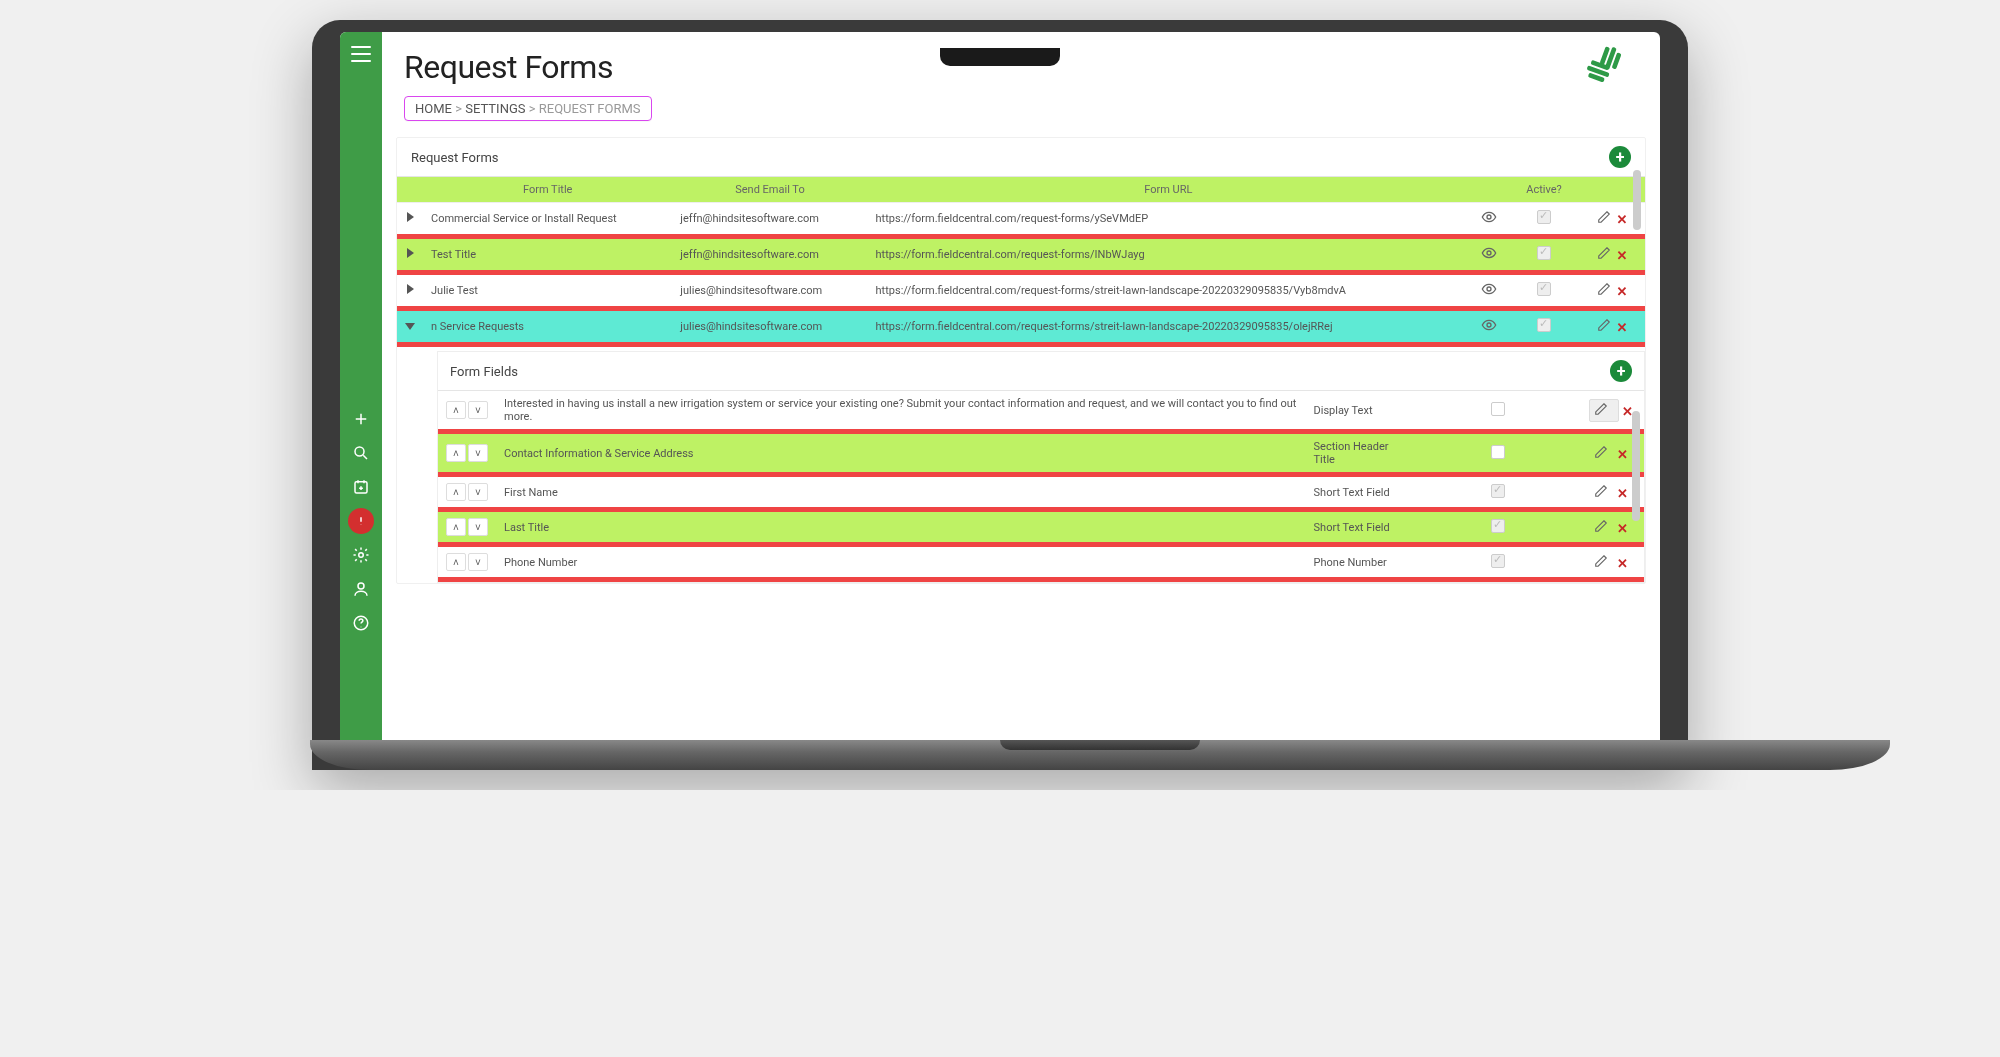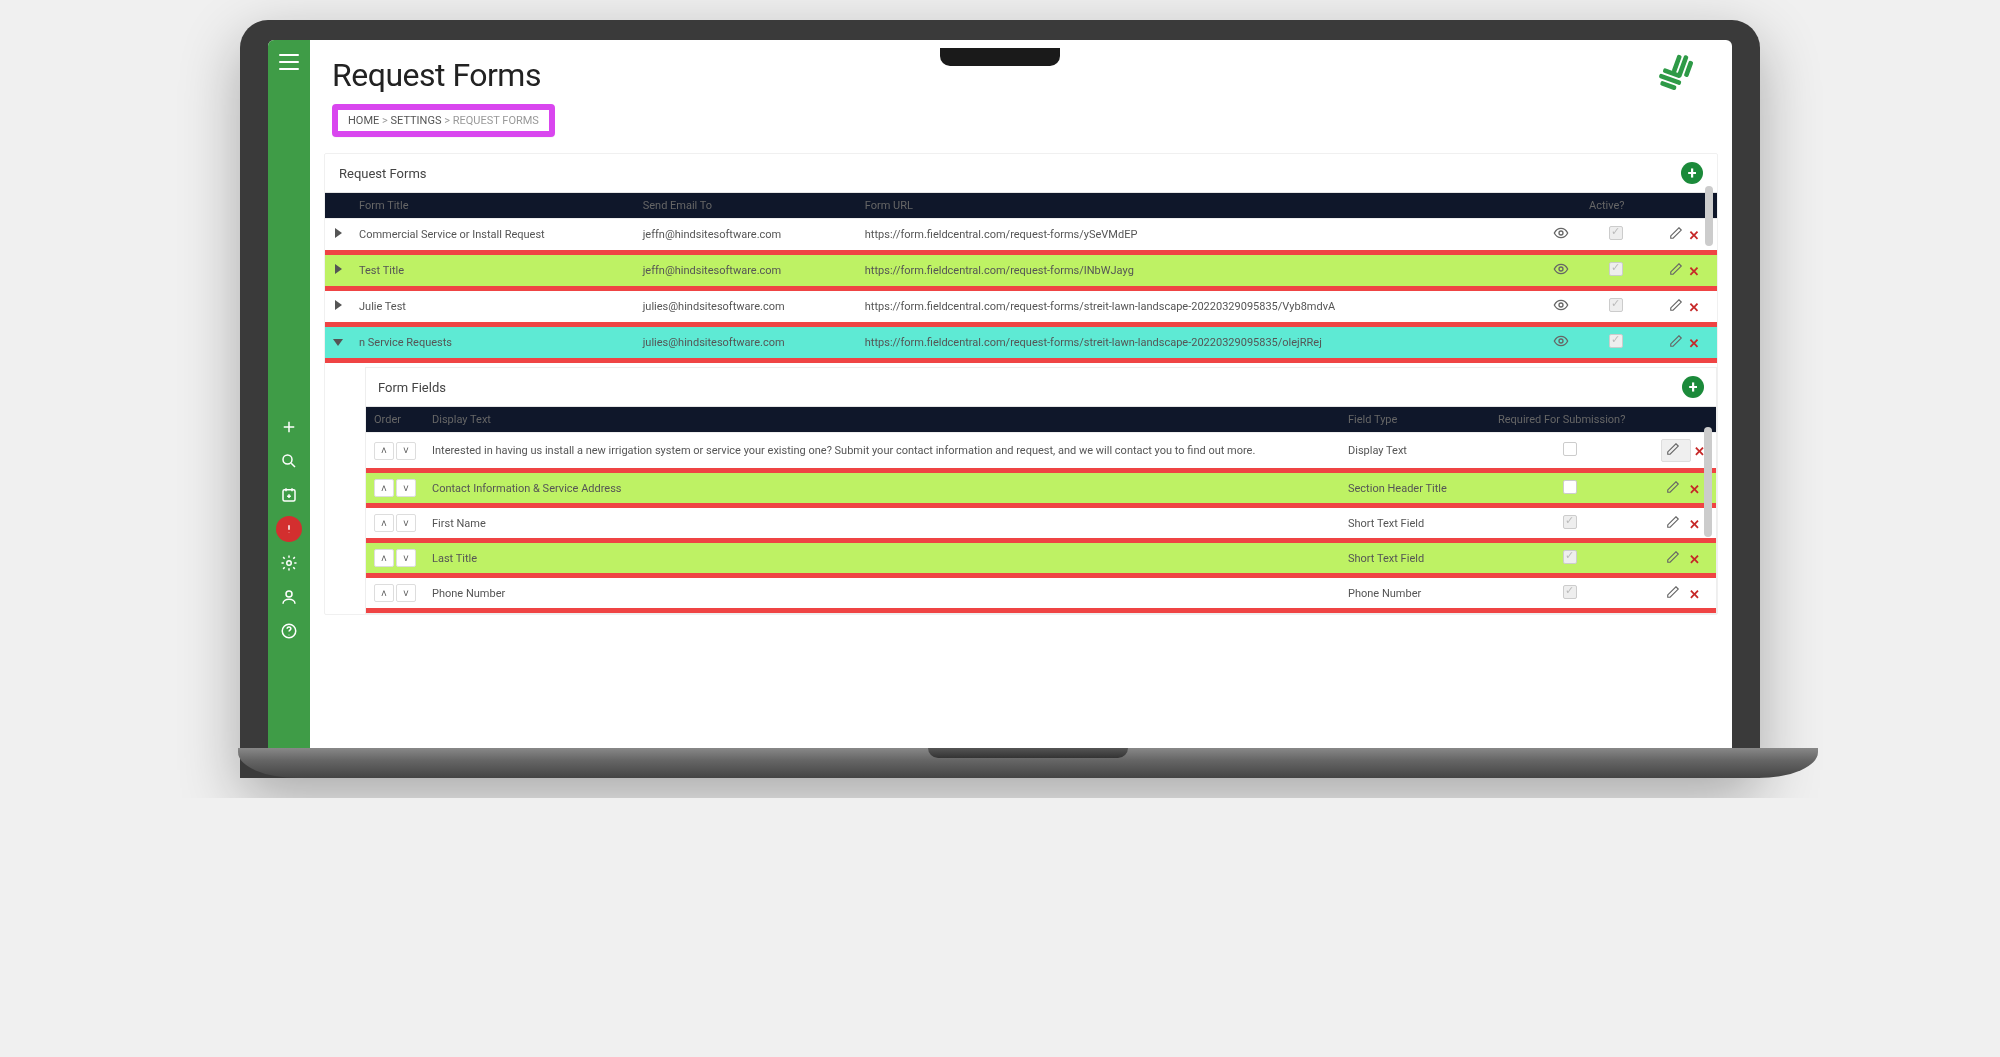--- a/index.html
+++ b/index.html
@@ -1,40 +1,40 @@
 <!DOCTYPE html>
 <html><head>
 <meta charset="utf-8">
 <style>
 *{box-sizing:border-box;margin:0;padding:0;font-family:-apple-system,BlinkMacSystemFont,"Segoe UI",Roboto,Arial,sans-serif}
 body{background:#f0f0f0;display:flex;justify-content:center;align-items:flex-start;padding:20px}
-.laptop{width:1520px;background:#3a3a3a;border-radius:28px 28px 0 0;padding:20px 28px 0 28px;position:relative;box-shadow:0 20px 60px rgba(0,0,0,.3)}
+.laptop{width:1376px;background:#3a3a3a;border-radius:28px 28px 0 0;padding:12px 28px 0 28px;position:relative;box-shadow:0 20px 60px rgba(0,0,0,.3)}
 .notch{position:absolute;top:28px;left:50%;transform:translateX(-50%);width:120px;height:18px;background:#1a1a1a;border-radius:0 0 10px 10px;z-index:100}
 .screen{background:#fff;border-radius:6px 6px 0 0;height:710px;display:flex;overflow:hidden}
 .base{width:1580px;height:30px;background:linear-gradient(180deg,#888 0%,#666 40%,#444 100%);border-radius:0 0 60px 60px / 0 0 26px 26px;margin:-2px -30px 0 -30px;position:relative}
 .base::before{content:"";position:absolute;left:50%;top:0;transform:translateX(-50%);width:200px;height:10px;background:linear-gradient(180deg,#555,#333);border-radius:0 0 12px 12px}
 .sidebar{width:42px;background:#3f9c47;display:flex;flex-direction:column;align-items:center;padding-top:14px;gap:0;flex-shrink:0}
 .sidebar .hamburger{width:20px;height:16px;display:flex;flex-direction:column;justify-content:space-between;cursor:pointer;margin-bottom:340px}
 .sidebar .hamburger span{height:2px;background:#fff;border-radius:1px}
 .sidebar .icon-btn{width:26px;height:26px;display:flex;align-items:center;justify-content:center;color:#fff;cursor:pointer;margin:4px 0}
 .sidebar .icon-btn.alert{background:#d32f2f;border-radius:50%}
 .sidebar svg{width:18px;height:18px;stroke:#fff;fill:none;stroke-width:2}
 .main{flex:1;display:flex;flex-direction:column;overflow:hidden}
 .topbar{display:flex;align-items:center;justify-content:space-between;padding:12px 28px 6px 22px}
 .page-title{font-size:32px;font-weight:400;color:#222;letter-spacing:-.5px}
 .logo{width:46px;height:46px}
 .breadcrumb-wrap{padding:0 22px 8px 22px}
-.breadcrumb{display:inline-block;background:#fff;border:6px solid #d946ef;border-radius:4px;padding:4px 10px;font-size:11px;color:#999;box-shadow:0 1px 1px rgba(0,0,0,.03)}
+.breadcrumb{display:inline-block;background:#fff;border:1px solid #d946ef;border-radius:4px;padding:4px 10px;font-size:13px;color:#999;box-shadow:0 1px 1px rgba(0,0,0,.03)}
 .breadcrumb a{color:#555;text-decoration:none}
 .content{flex:1;padding:8px 14px;overflow-y:auto;background:#fff;position:relative}
 .panel{background:#fff;border:1px solid #f0f0f0;border-radius:2px;margin-bottom:14px}
 .panel-header{display:flex;align-items:center;justify-content:space-between;padding:8px 14px;font-size:13px;color:#444;border-bottom:1px solid #e5e5e5}
 .add-btn{width:22px;height:22px;background:#1b8a3a;border-radius:50%;display:flex;align-items:center;justify-content:center;cursor:pointer;color:#fff;font-size:16px;font-weight:700}
 .tbl{width:100%;border-collapse:collapse;font-size:11px;color:#555}
-.tbl th{text-align:left;font-weight:400;padding:6px 8px;border-bottom:1px solid #eee;color:#666;background:#0f172a}
+.tbl th{text-align:center;font-weight:400;padding:6px 8px;border-bottom:1px solid #eee;color:#666;background:#bef264}
 .tbl td{padding:6px 8px;border-bottom:5px solid #ef4444;vertical-align:middle}
 .tbl tr.alt td{background:#bef264}
 .tbl tr.sel td{background:#5eead4}
 .exp{width:24px;text-align:center}
 .tri{display:inline-block;width:0;height:0;cursor:pointer}
 .tri.right{border-top:5px solid transparent;border-bottom:5px solid transparent;border-left:7px solid #555}
 .tri.down{border-left:5px solid transparent;border-right:5px solid transparent;border-top:7px solid #555}
 .eye-col{width:40px;text-align:center}
 .chk-col{width:70px;text-align:center}
 .act-col{width:66px;text-align:center;white-space:nowrap}
@@ -209,27 +209,20 @@
             </table>
 
           <div class="nested">
             <div class="panel-header">
               <span>Form Fields</span>
               <div class="add-btn">+</div>
             </div>
             <div style="position:relative">
               <table class="tbl" id="fields-table">
                   <tbody>
-                    <tr>
-                      <th class="ord-col">Order</th>
-                      <th>Display Text</th>
-                      <th style="width:150px">Field Type</th>
-                      <th class="req-col">Required For Submission?</th>
-                      <th class="act-col"></th>
-                    </tr>
                     <tr class="">
                       <td class="ord-col">
                         <div class="arrows">
                           <div class="abtn">˄</div>
                           <div class="abtn">˅</div>
                         </div>
                       </td>
                       <td>Interested in having us install a new irrigation system or service your existing one? Submit your contact information and request, and we will contact you to find out more.</td>
                       <td>Display Text</td>
                       <td class="req-col"><span class="chk unchecked"></span></td>

